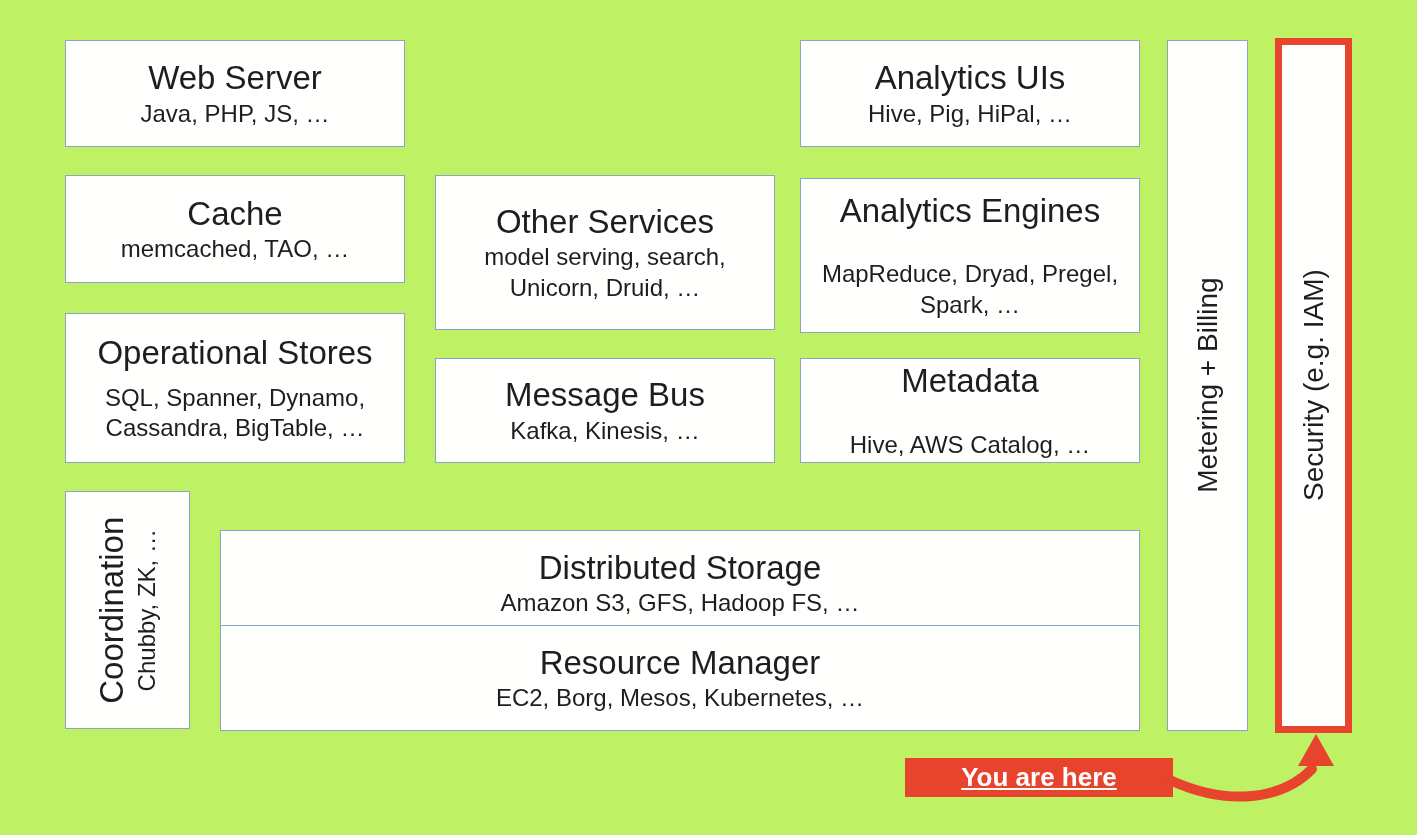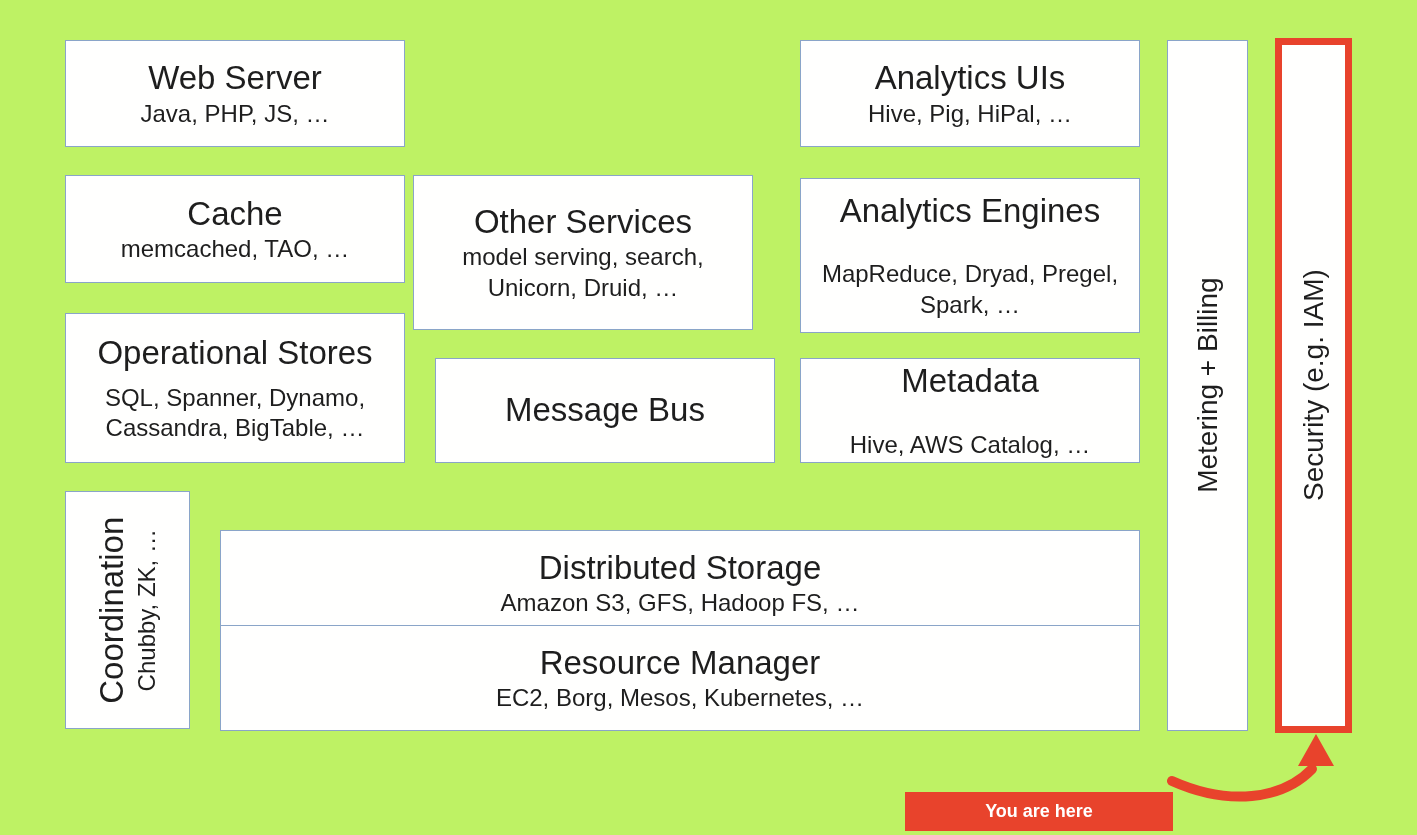--- a/index.html
+++ b/index.html
@@ -20,37 +20,37 @@
   .box-sub   { font-size:24px; line-height:1.26; font-weight:400; }
   .vert { padding:0; }
   .vert .rot {
     transform:rotate(-90deg); white-space:nowrap; text-align:center;
   }
   .highlight { border:7px solid #e8432c; }
 
   #box-web-server        { left:65px;   top:40px;  width:340px; height:107px; }
   #box-analytics-uis     { left:800px;  top:40px;  width:340px; height:107px; }
   #box-cache             { left:65px;   top:175px; width:340px; height:108px; }
-  #box-other-services    { left:413px;  top:175px; width:340px; height:155px; }
+  #box-other-services    { left:435px;  top:175px; width:340px; height:155px; }
   #box-analytics-engines { left:800px;  top:178px; width:340px; height:155px;gap:28px; }
   #box-operational-stores{ left:65px;   top:313px; width:340px; height:150px;gap:10px; }
   #box-message-bus       { left:435px;  top:358px; width:340px; height:105px; }
   #box-metadata          { left:800px;  top:358px; width:340px; height:105px;gap:29px; }
   #box-coordination      { left:65px;   top:491px; width:125px; height:238px; }
   #box-distributed-storage{ left:220px; top:490px; width:920px; height:106px;margin-top:40px; }
   #box-resource-manager  { left:220px;  top:625px; width:920px; height:106px; }
   #box-metering-billing  { left:1167px; top:40px;  width:81px;  height:691px; }
   #box-security          { left:1275px; top:38px;  width:77px;  height:695px; }
   #box-metering-billing .box-title, #box-security .box-title { font-size:28px; }
 
   #you-are-here-badge {
-    position:absolute; left:905px; top:792px; width:268px; height:39px;
+    position:absolute; left:905px; top:758px; width:268px; height:39px;
     background:#e8432c; color:#ffffff;
     display:flex; align-items:center; justify-content:center;
-    font-size:18px; font-weight:bold;
+    font-size:26px; font-weight:bold;text-decoration:underline;
   }
   #arrow-overlay { position:absolute; left:0; top:0; pointer-events:none; }
 </style>
 </head>
 <body>
 
 <div id="canvas">
 
   <div class="box" id="box-web-server">
     <div class="box-title">Web Server</div>
@@ -77,20 +77,21 @@
     <div class="box-sub">MapReduce, Dryad, Pregel, Spark, …</div>
   </div>
 
   <div class="box" id="box-operational-stores">
     <div class="box-title">Operational Stores</div>
     <div class="box-sub">SQL, Spanner, Dynamo, Cassandra, BigTable, …</div>
   </div>
 
   <div class="box" id="box-message-bus">
     <div class="box-title">Message Bus</div>
+    <div class="box-sub">Kafka, Kinesis, …</div>
   </div>
 
   <div class="box" id="box-metadata">
     <div class="box-title">Metadata</div>
     <div class="box-sub">Hive, AWS Catalog, …</div>
   </div>
 
   <div class="box vert" id="box-coordination">
     <div class="rot">
       <div class="box-title">Coordination</div>

